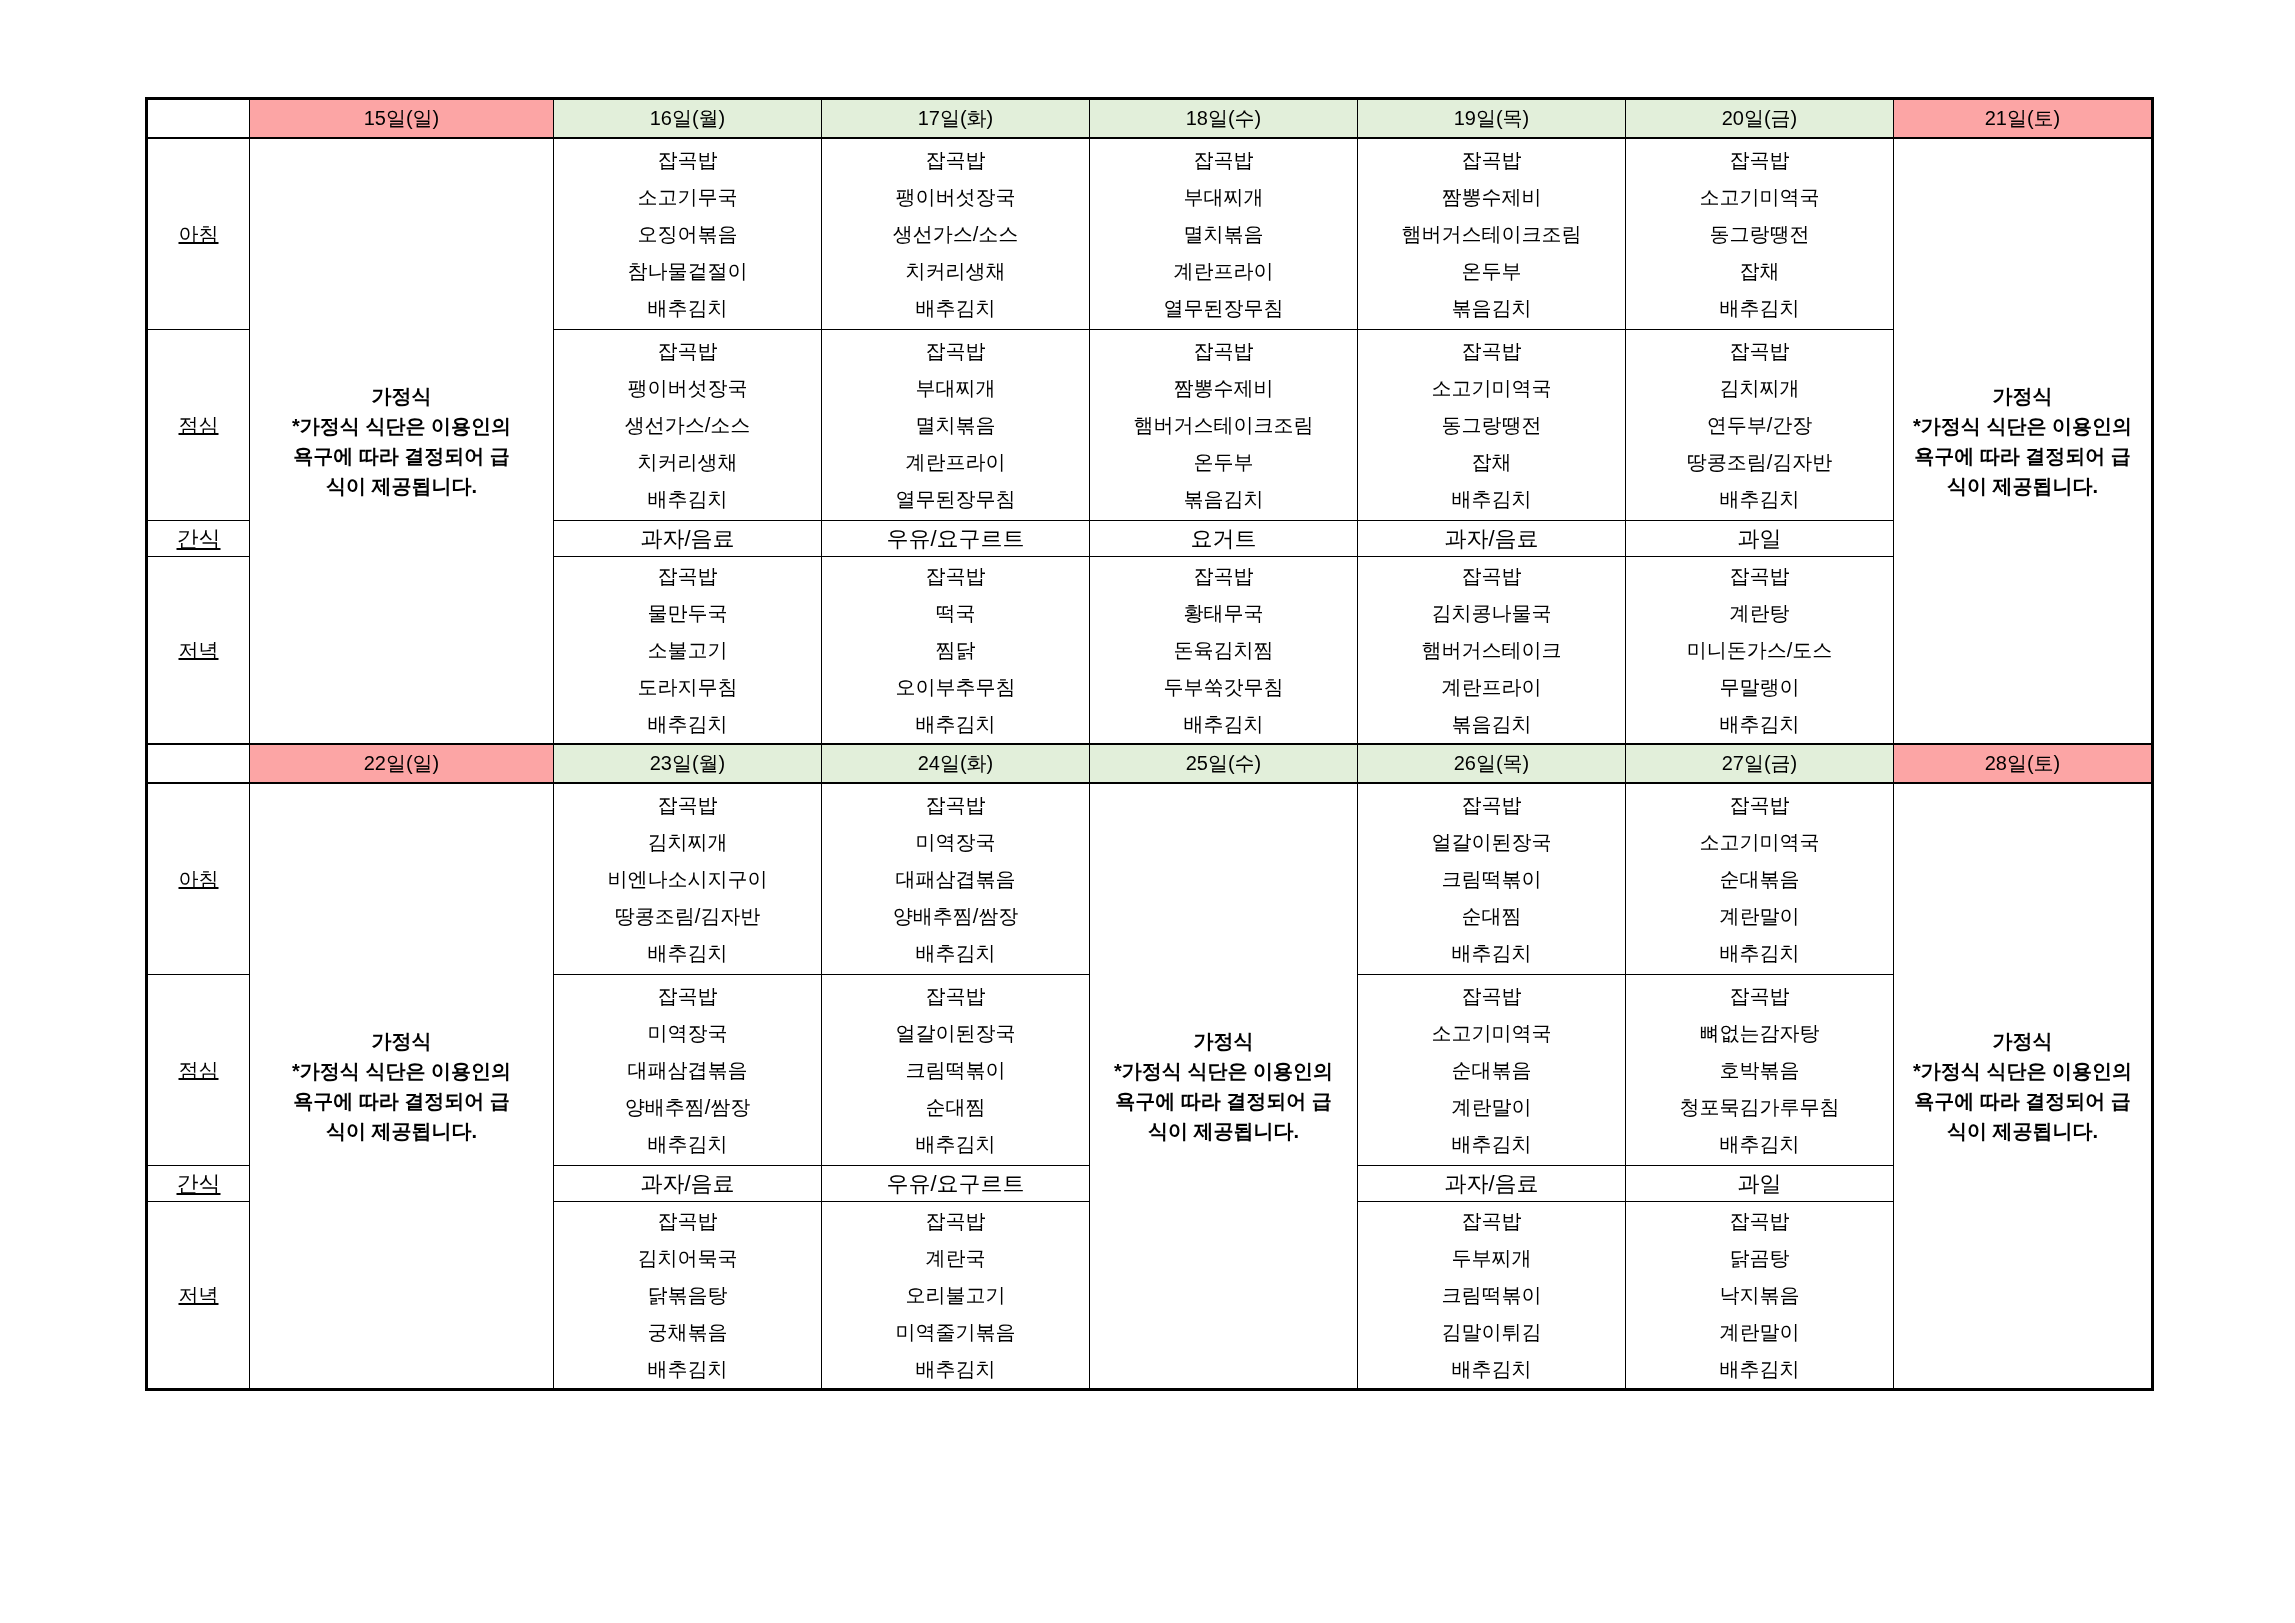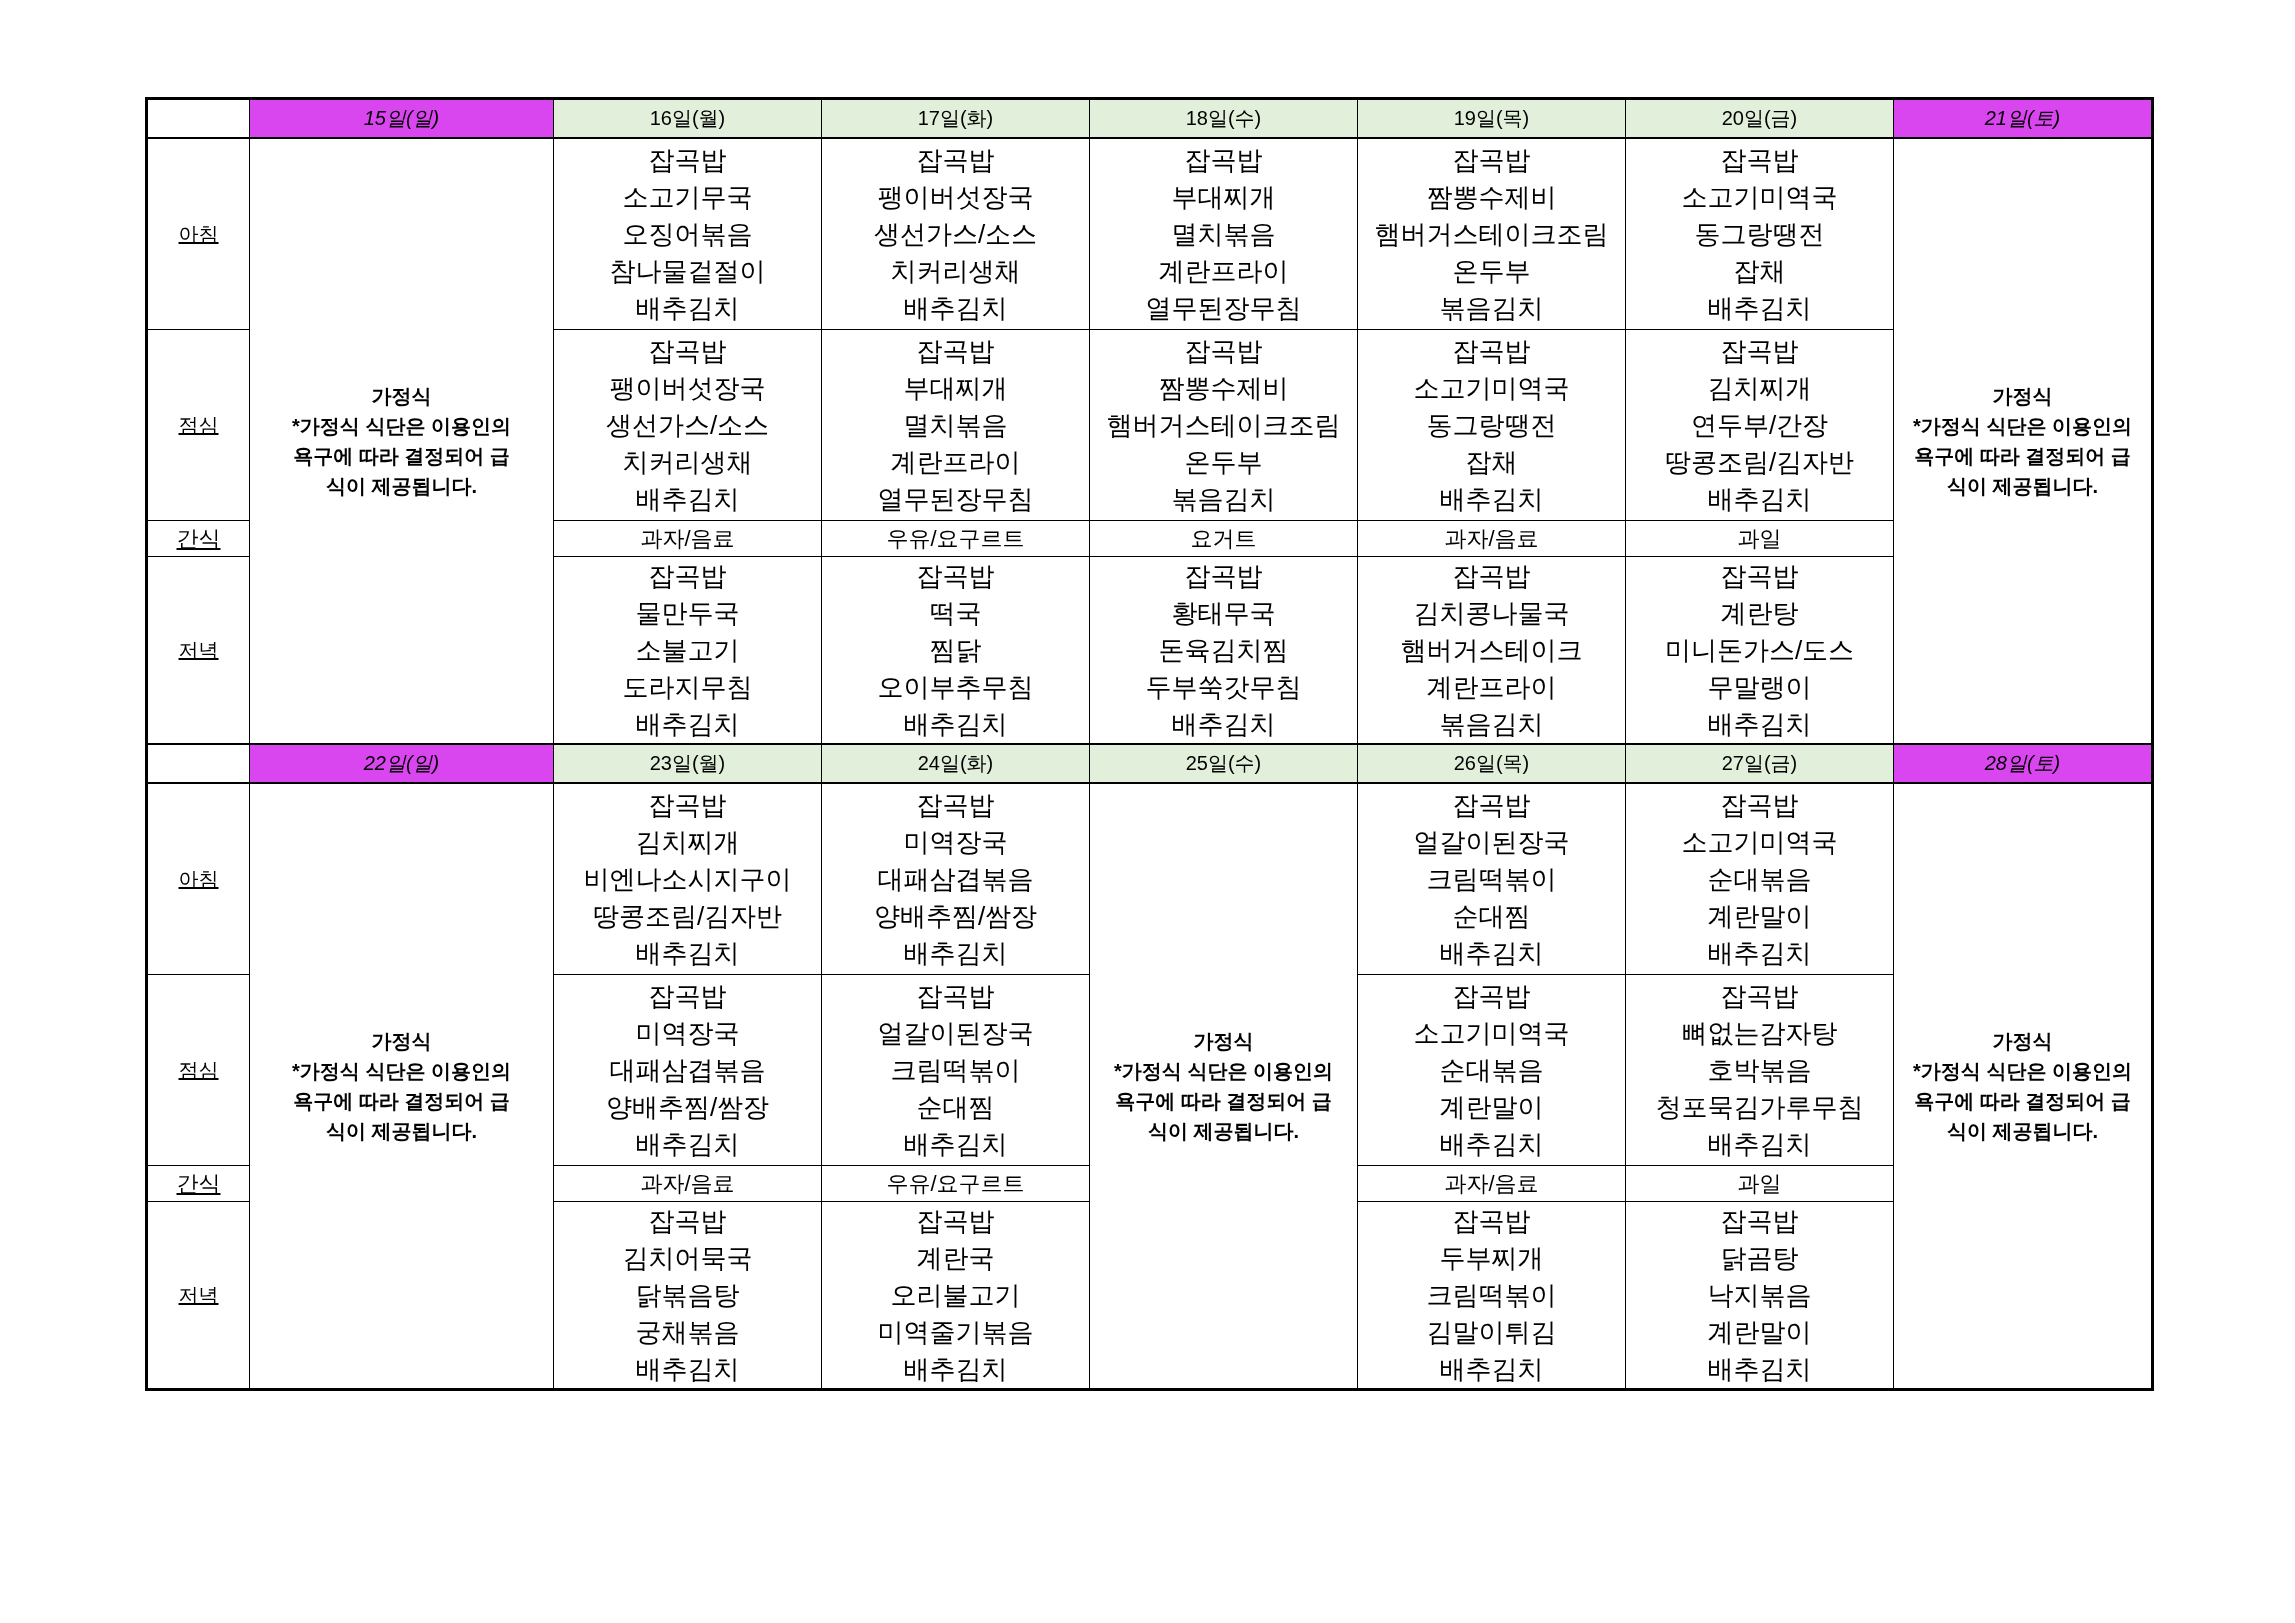--- a/index.html
+++ b/index.html
@@ -16,28 +16,28 @@
   }
   td{
     border:1.3px solid #000;
     text-align:center;vertical-align:middle;
     padding:0;overflow:hidden;
   }
   tr.hdr td{
     border-top:2.6px solid #000;border-bottom:2.6px solid #000;
     height:37px;font-size:20px;
   }
-  td.we{background:#d946ef;font-style:italic;}   
+  td.we{background:#fca5a5;}   
   td.wd{background:#e2efda;margin-top:39px;}   
   td.corner{background:#ffffff;}
   tr.meal td{height:190px;}
   tr.dinner td{height:186px;}
   tr.snackrow td{height:35px;font-size:22px;}
   td.rl{font-size:20px;text-decoration:underline;}
-  td.menucell{font-size:26px;line-height:37px;white-space:pre-line;}
+  td.menucell{font-size:20px;line-height:37px;white-space:pre-line;}
   .note{
     font-weight:bold;font-size:20px;line-height:30px;
     white-space:pre-line;width:229px;margin:0 auto;
   }
 </style>
 </head>
 <body>
 
 <div class="sheet">
 <table class="menu">

